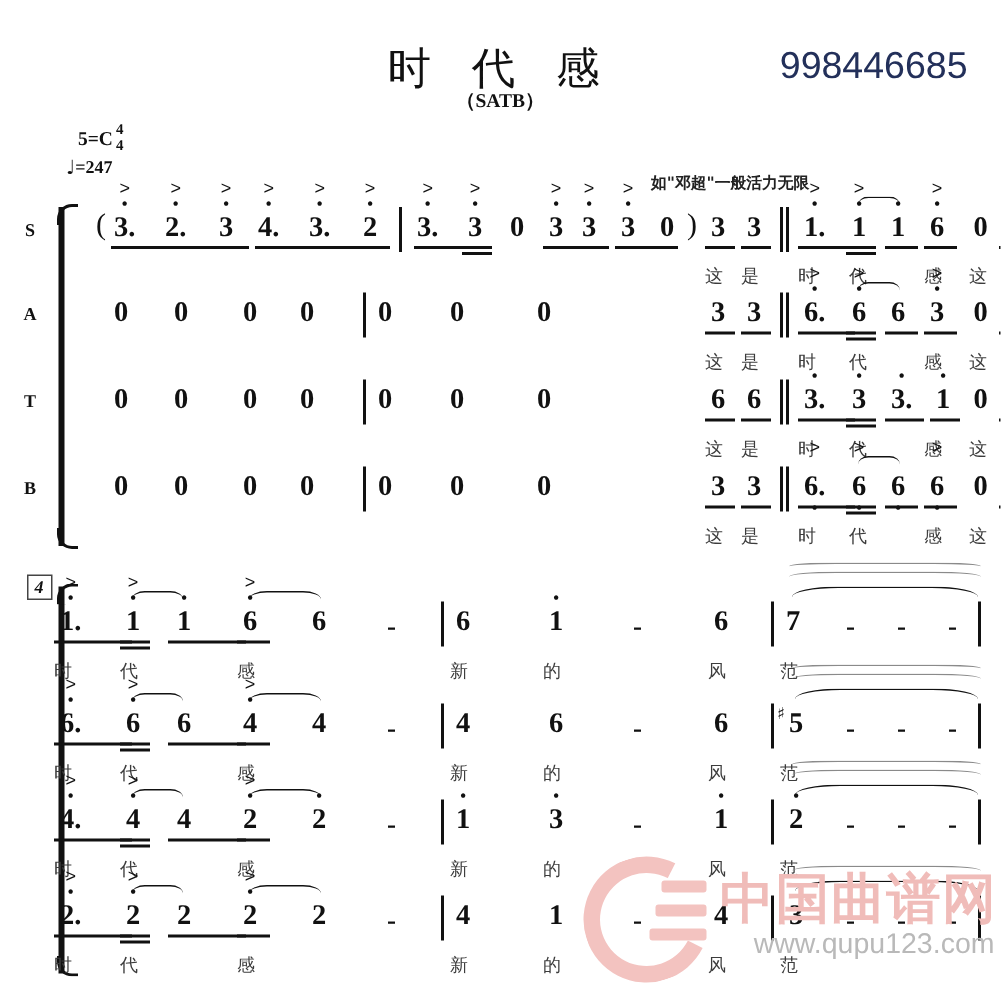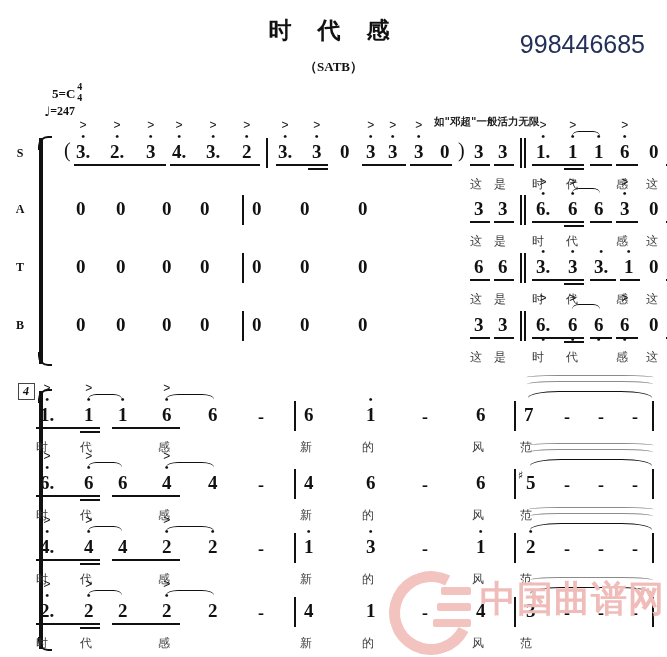--- a/index.html
+++ b/index.html
@@ -13,25 +13,25 @@
     position: relative;
     overflow: hidden;
     font-family: "Liberation Serif", serif;
     color: #111;
   }
 
   
   #sheet-title {
     position: absolute;
     left: 0; right: 0;
-    top: 15px;
+    top: 26px;
     text-align: center;
     font-family: "DejaVu Serif", serif;
-    font-size: 23px;
-    font-weight: 700;
+    font-size: 29px;
+    font-weight: 400;
     letter-spacing: 9px;
     color: #111;
   }
   #sheet-subtitle {
     position: absolute;
     left: 0; right: 0;
     top: 58px;
     text-align: center;
     font-family: "Liberation Serif", serif;
     font-size: 13px;
@@ -721,13 +721,14 @@
     <span class="lyric" style="left:482px; top:44px; width:16px;">范</span>
   </div>
 </div>
 
 <div id="watermark">
   <div class="wm-c"></div>
   <div class="wm-bar b1"></div>
   <div class="wm-bar b2"></div>
   <div class="wm-bar b3"></div>
   <div class="wm-text">中国曲谱网</div>
+  <div class="wm-url">www.qupu123.com</div>
 </div>
 
 </body></html>

